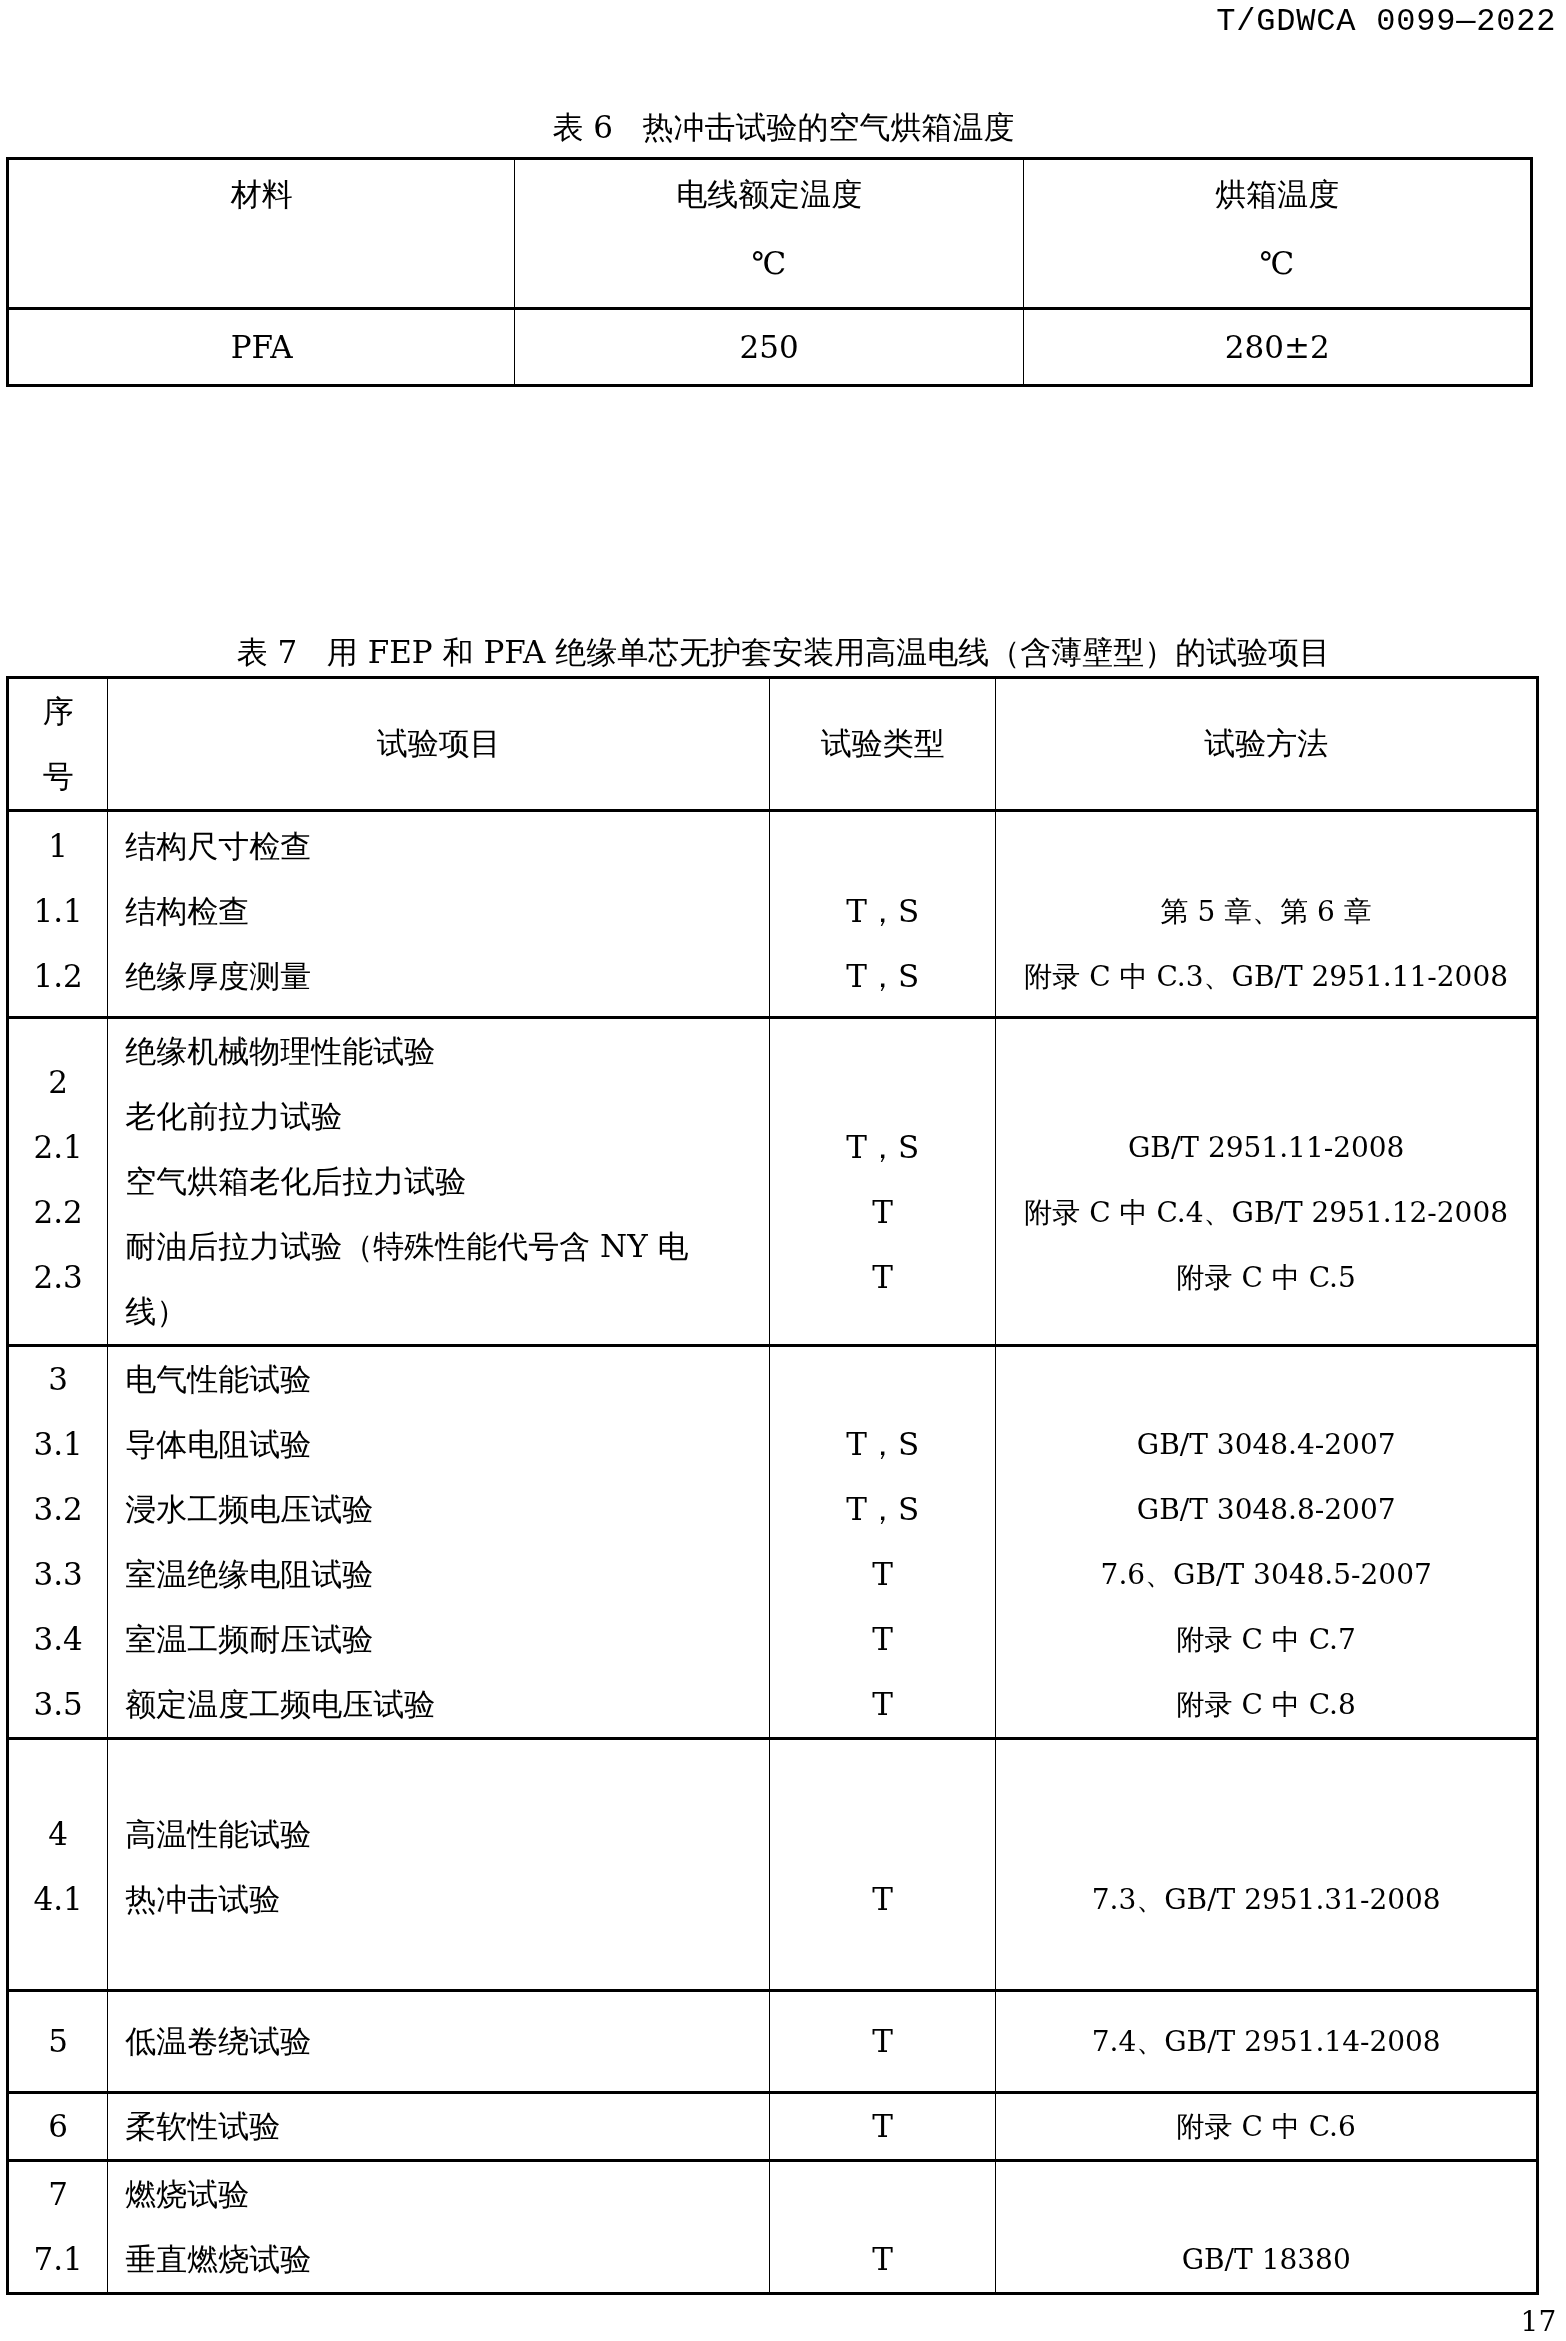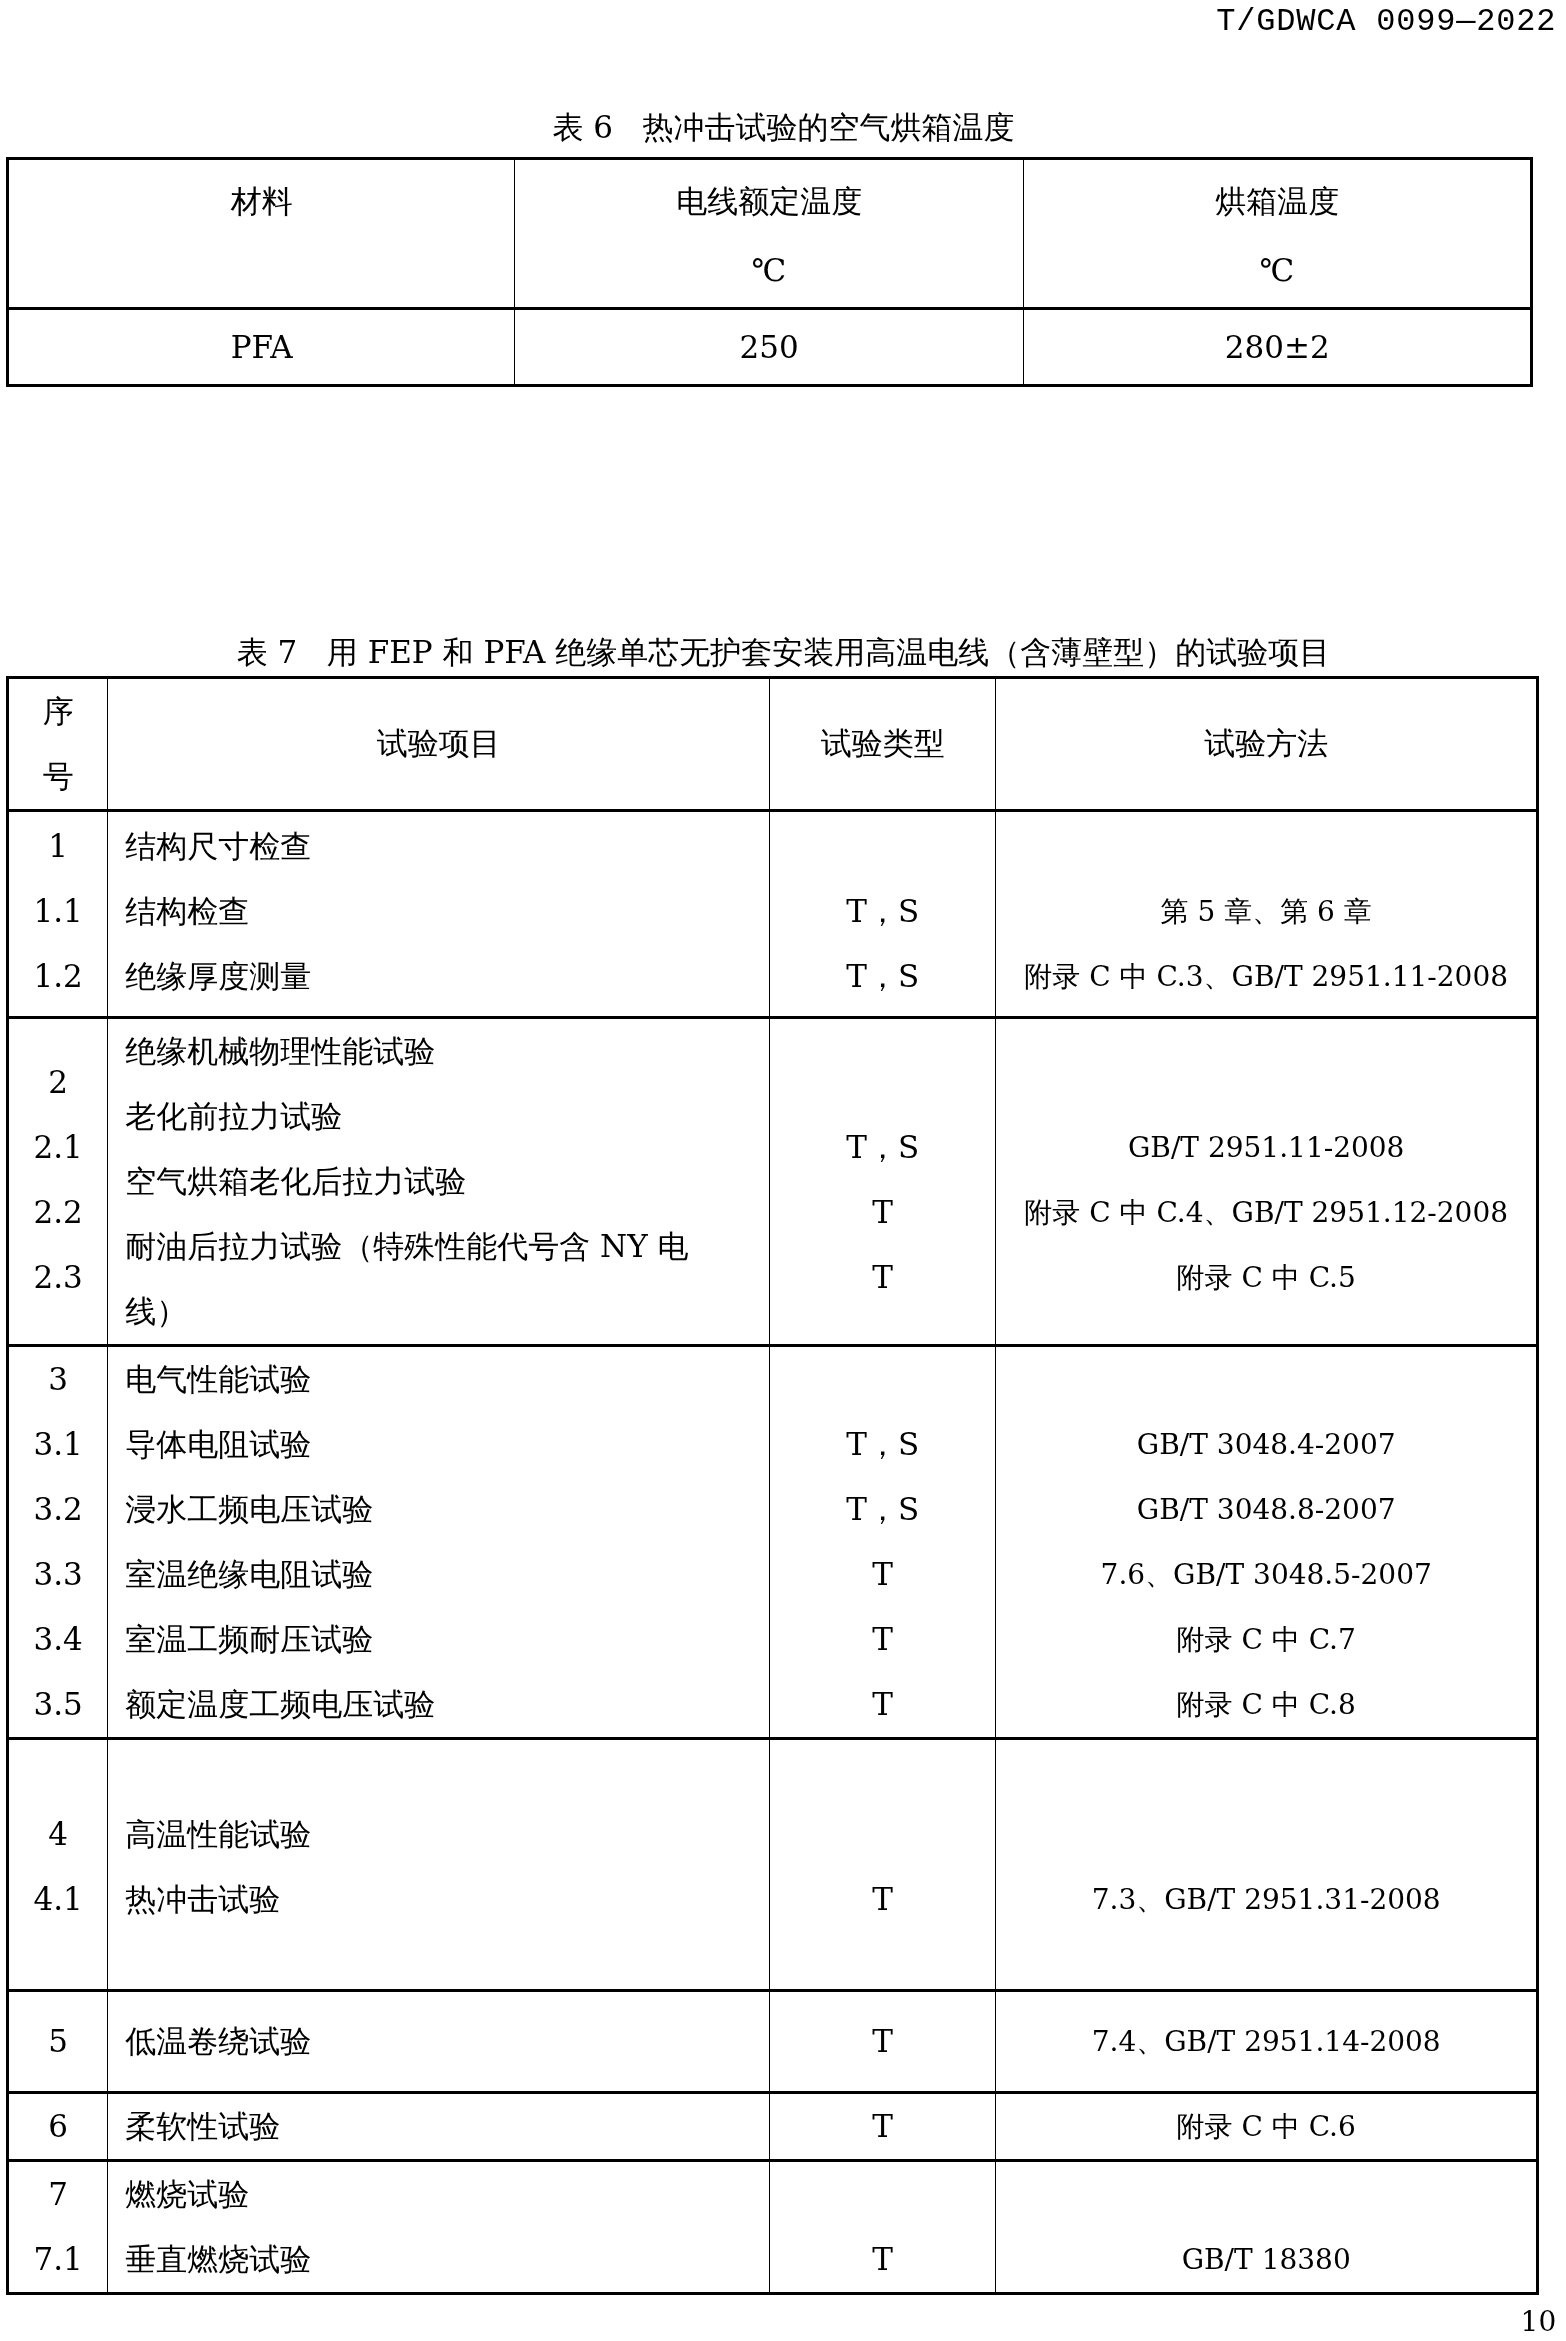--- a/index.html
+++ b/index.html
@@ -16,21 +16,21 @@
   .caption {
     position: absolute; left: 0; width: 1567px; text-align: center;
     font-size: 31px; white-space: pre;
   }
   table { position: absolute; border-collapse: collapse; table-layout: fixed; }
   td { padding: 0; vertical-align: middle; font-size: 31px; }
   
   #t6 { left: 6.2px; top: 157px; width: 1524px; border: 3.1px solid #000; }
   #t6 td { border-left: 1.5px solid #000; border-right: 1.5px solid #000; text-align: center; }
   #t6 tr.hdr td { height: 147px; vertical-align: top; border-bottom: 3.9px solid #000; }
-  #t6 tr.hdr .l1 { display: block; margin-top: 21px; }
+  #t6 tr.hdr .l1 { display: block; margin-top: 14px; }
   #t6 tr.hdr .l2 { display: block; margin-top: 29px; }
   #t6 tr.body td { height: 74px; border-bottom: 3.9px solid #000; }
   
   #t7 { left: 6.2px; top: 676px; width: 1530px; border: 3.1px solid #000; }
   #t7 td { border-left: 1.5px solid #000; border-right: 1.5px solid #000; }
   #t7 tr.hdr td { height: 126px; text-align: center; border-bottom: 3.9px solid #000; }
   #t7 tr.grp td { border-bottom: 3.9px solid #000; vertical-align: top; }
   .line { display: block; height: 65px; line-height: 65px; white-space: nowrap; }
   .c-no { text-align: center; }
   .c-item { padding-left: 17px !important; }
@@ -242,14 +242,14 @@
           <span class="line">T</span>
     </td>
     <td class="c-method" style="border-bottom:none">
       <span class="line"></span>
           <span class="line">GB/T 18380</span>
     </td>
   </tr>
 </tbody>
   </table>
 
-<div class="page-num">10</div>
+<div class="page-num">17</div>
 
 
 </body></html>

